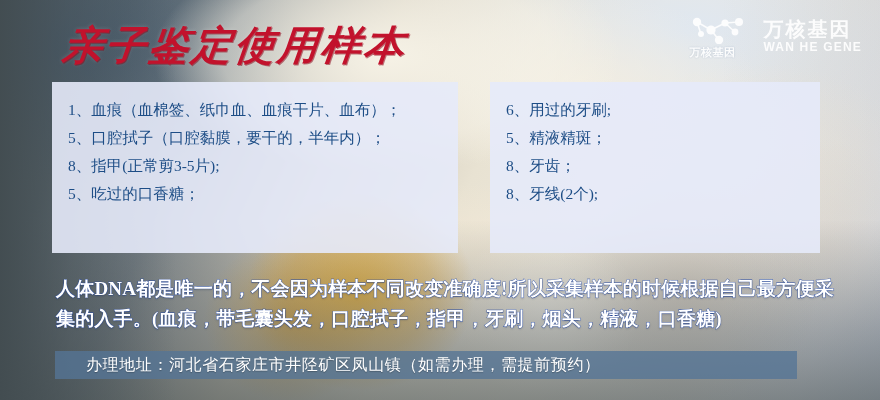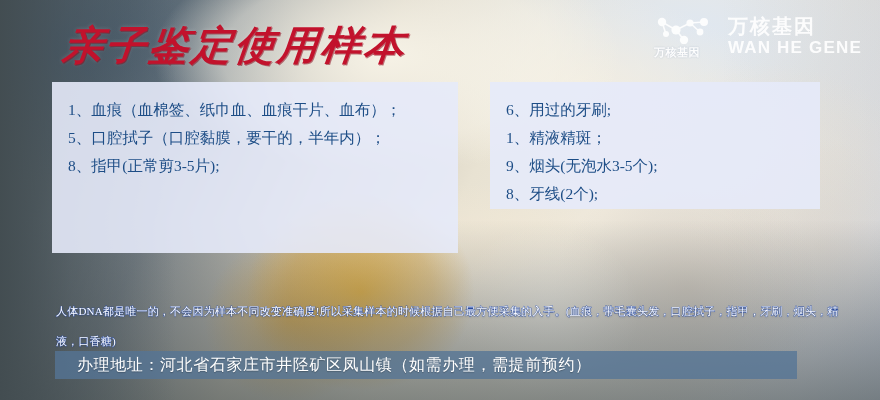--- a/index.html
+++ b/index.html
@@ -64,71 +64,70 @@
   .logo-mark { position:relative; width:62px; height:44px; }
   .logo-mark svg { display:block; }
   .logo-mark-text {
     position:absolute; left:0; bottom:-2px;
     font-size:11px; font-weight:bold; color:#ffffff; letter-spacing:0.5px;
     text-shadow:0 0 2px rgba(130,150,180,0.5);
     white-space:nowrap;
   }
   .logo-words { display:flex; flex-direction:column; line-height:1.15; }
   .logo-cn { font-size:20px; font-weight:bold; color:#ffffff; letter-spacing:2px; }
-  .logo-en { font-size:17px; font-weight:bold; color:#ffffff; letter-spacing:1.2px;text-align:right; }
+  .logo-en { font-size:12px; font-weight:bold; color:#ffffff; letter-spacing:1.2px;text-align:right; }
 
   
   .title {
     position:absolute; left:63px; top:18px;
     font-family:"Liberation Serif","DejaVu Serif",serif;
     font-size:40px; font-weight:bold; font-style:italic;
     color:#c2122c;
     letter-spacing:3px;
     transform:skewX(-6deg);
     text-shadow:1px 1px 0 rgba(140,10,26,0.55), 0 0 4px rgba(255,255,255,0.18);
     white-space:nowrap;
   }
 
   
   .panel {
     position:absolute;
     background:rgba(230,234,249,0.90);
     padding:14px 16px 12px 16px;
   }
   #panel-left  { left:52px; top:82px; width:406px; height:171px; }
-  #panel-right { left:490px; top:82px; width:330px; height:127px; }
+  #panel-right { left:490px; top:82px; width:330px; height:171px; }
   .panel ol { list-style:none; }
   .panel li {
     color:#1d4d86;
     font-size:15.5px;
     line-height:28px;
     white-space:nowrap;
     font-family:Liberation Serif, serif;
   }
 
   
   .note {
     position:absolute; left:56px; top:274px; width:790px;
     color:#ffffff;
     font-family:"Liberation Serif","DejaVu Serif",serif;
-    font-size:11px; font-weight:normal;
+    font-size:19px; font-weight:bold;
     line-height:30px;
     letter-spacing:0.2px;
     -webkit-text-stroke:0.7px #2b4fa8;
     paint-order:stroke fill;
     text-shadow:0 1px 2px rgba(20,40,90,0.35);
-    margin-top:22px;
   }
 
   
   .address-bar {
     position:absolute; left:55px; top:351px; width:742px; height:28px;
     background:rgba(84,116,150,0.78);
     display:flex; align-items:center;
-    padding-left:22px;
+    padding-left:31px;
   }
   .address-bar span {
     color:#ffffff; font-size:16px; letter-spacing:0.6px;
     white-space:nowrap;
     text-shadow:0 1px 1px rgba(0,0,0,0.25);
   }
 </style>
 </head>
 <body>
 
@@ -170,28 +169,29 @@
     </div>
   </div>
 
   <div class="title">亲子鉴定使用样本</div>
 
   <div class="panel" id="panel-left">
     <ol>
       <li>1、血痕（血棉签、纸巾血、血痕干片、血布）；</li>
       <li>5、口腔拭子（口腔黏膜，要干的，半年内）；</li>
       <li>8、指甲(正常剪3-5片);</li>
+      <li>5、吃过的口香糖；</li>
     </ol>
   </div>
 
   <div class="panel" id="panel-right">
     <ol>
       <li>6、用过的牙刷;</li>
-      <li>1、精液精斑；</li>
-      <li>9、烟头(无泡水3-5个);</li>
+      <li>5、精液精斑；</li>
+      <li>8、牙齿；</li>
       <li>8、牙线(2个);</li>
     </ol>
   </div>
 
   <div class="note">人体DNA都是唯一的，不会因为样本不同改变准确度!所以采集样本的时候根据自己最方便采集的入手。(血痕，带毛囊头发，口腔拭子，指甲，牙刷，烟头，精液，口香糖)</div>
 
   <div class="address-bar">
     <span>办理地址：河北省石家庄市井陉矿区凤山镇（如需办理，需提前预约）</span>
   </div>
 

